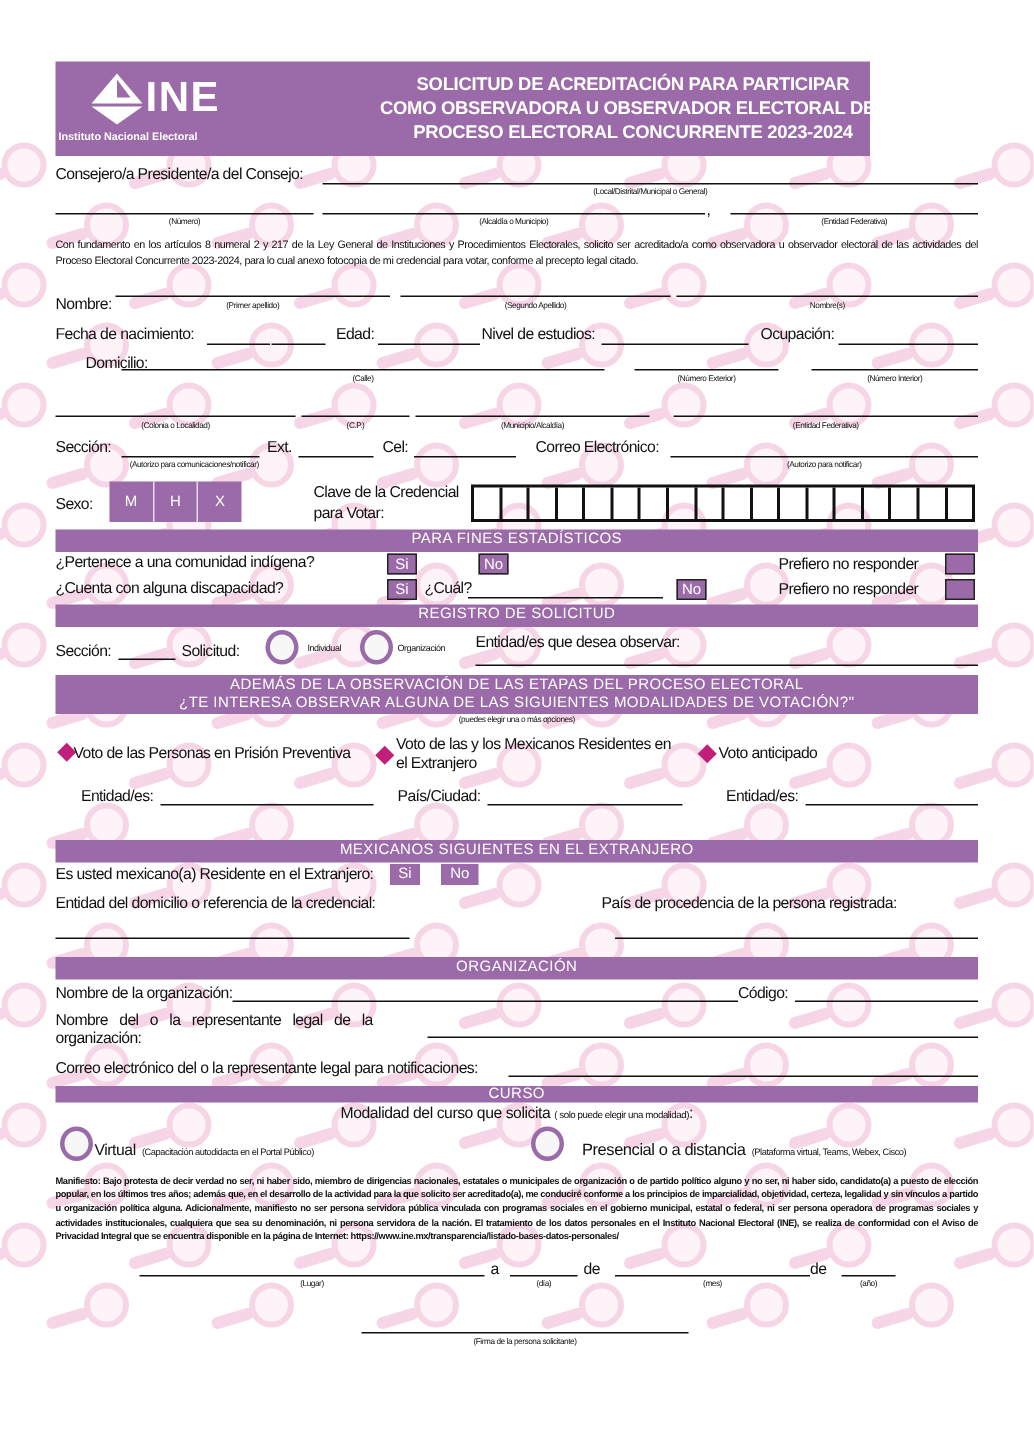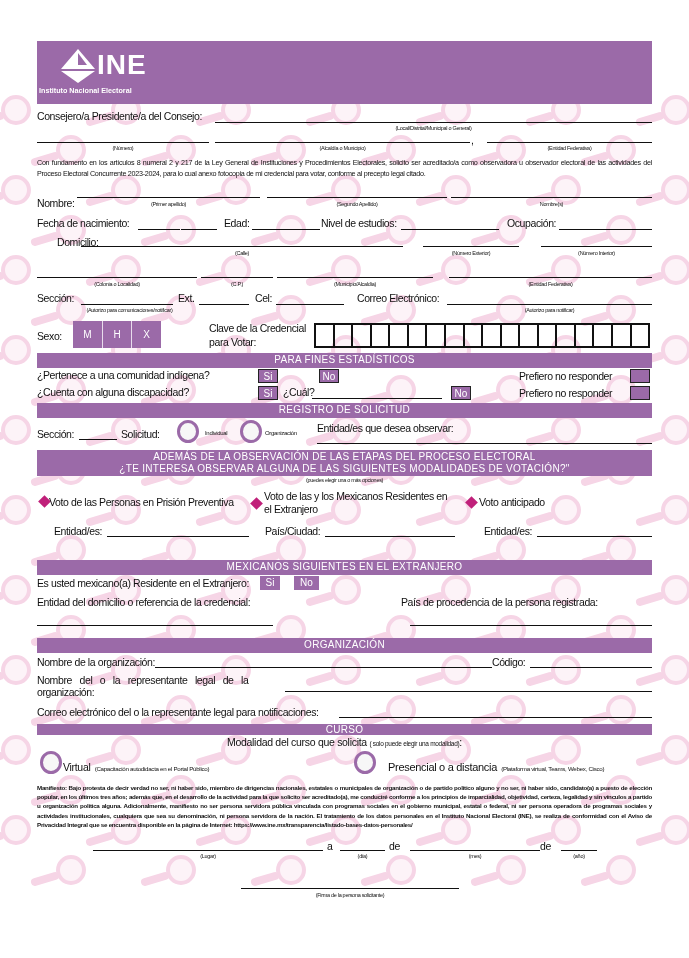--- a/index.html
+++ b/index.html
@@ -6,21 +6,21 @@
   html, body { width: 689px; height: 958px; background: #ffffff; overflow: hidden; }
   body { font-family: "Liberation Sans Narrow", "Liberation Sans", sans-serif; color: #111; position: relative; }
   .page { position: absolute; left: 0; top: 0; width: 689px; height: 958px; overflow: hidden; }
   .bg { position: absolute; left: 0; top: 0; width: 689px; height: 958px; z-index: 0; pointer-events: none; }
   .content { position: absolute; left: 37px; top: 41px; width: 615px; z-index: 1; }
   .abs { position: absolute; }
   .t { font-size: 10.5px; letter-spacing: -0.4px; white-space: nowrap; }
   .tiny { font-size: 5.5px; letter-spacing: -0.3px; white-space: nowrap; text-align: center; }
   .line { position: absolute; height: 1px; background: #111; }
   .bar { position: absolute; left: 0; width: 615px; height: 15px; background: #9b6aa8; color: #fff; font-size: 10px; text-align: center; line-height: 13px; letter-spacing: 0.3px; }
-  .header { position: absolute; left: 0; top: 0; width: 615px; height: 63px; background: #9b6aa8; }
+  .header { position: absolute; left: 0; top: 0; width: 543px; height: 63px; background: #9b6aa8; }
   .title { position: absolute; left: 175px; top: 7px; width: 420px; color: #fff; text-align: center; font-weight: bold; font-size: 12.3px; line-height: 16px; letter-spacing: -0.2px; }
   .logo-text { position: absolute; left: 60px; top: 8px; color: #fff; font-weight: bold; font-size: 28px; letter-spacing: 1px; font-family: "Liberation Sans", sans-serif; }
   .logo-sub { position: absolute; left: 2px; top: 45px; color: #fff; font-weight: bold; font-size: 7.2px; font-family: "Liberation Sans", sans-serif; }
   .chip { position: absolute; background: #9b6aa8; color: #fff; font-size: 10px; text-align: center; line-height: 13px; height: 14px; }
   .chipb { border: 1.5px solid #222; }
   .sq { position: absolute; width: 20px; height: 14px; background: #9b6aa8; border: 1.5px solid #222; }
   .circle { position: absolute; border: 3px solid #9b6aa8; border-radius: 50%; background: #f7f7f7; }
   .diamond { position: absolute; width: 9px; height: 9px; background: #c0207a; transform: rotate(45deg); }
   .cred { position: absolute; left: 277px; top: 282px; width: 336px; height: 25px; border: 2px solid #111; display: flex; background: transparent; }
   .cred .cell { flex: 1; border-right: 2px solid #111; }
@@ -600,20 +600,25 @@
   <div class="content">
 
     <div class="header">
       <svg class="abs" style="left:20px;top:6px;" width="42" height="38">
         <polygon points="21,2 38,22 21,22 4,22" fill="#fff"></polygon>
         <polygon points="4,24 38,24 21,36" fill="#fff"></polygon>
         <polygon points="21,6 30,18 21,18" fill="#9b6aa8"></polygon>
       </svg>
       <div class="logo-text">INE</div>
       <div class="logo-sub">Instituto Nacional Electoral</div>
+      <div class="title">
+        <div>SOLICITUD DE ACREDITACIÓN PARA PARTICIPAR</div>
+        <div>COMO OBSERVADORA U OBSERVADOR ELECTORAL DEL</div>
+        <div>PROCESO ELECTORAL CONCURRENTE 2023-2024</div>
+      </div>
     </div>
 
     <div class="abs t" style="left:0;top:69px;font-size:10.5px;">Consejero/a Presidente/a del Consejo:</div>
     <div class="line" style="left:178px;top:81px;width:437px;"></div>
     <div class="abs tiny" style="left:178px;top:84px;width:437px;">(Local/Distrital/Municipal o General)</div>
     <div class="line" style="left:0;top:101px;width:172px;"></div>
     <div class="line" style="left:178px;top:101px;width:255px;"></div>
     <div class="abs t" style="left:434px;top:93px;">,</div>
     <div class="line" style="left:450px;top:101px;width:165px;"></div>
     <div class="abs tiny" style="left:0;top:104px;width:172px;">(Número)</div>

